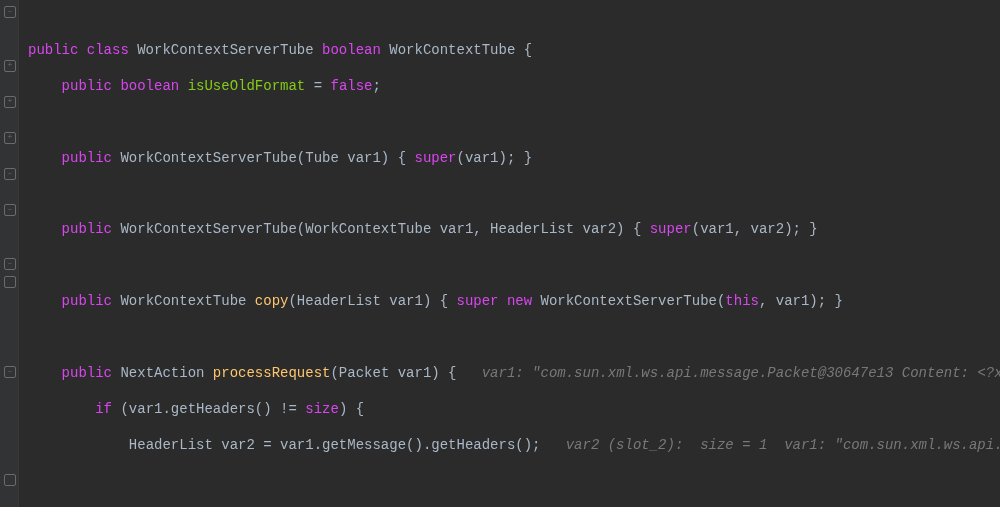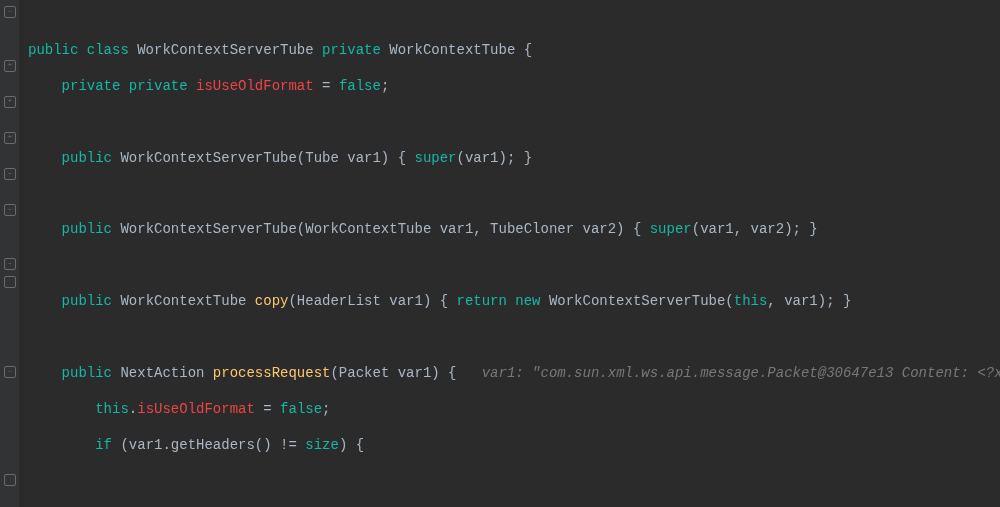--- a/index.html
+++ b/index.html
@@ -32,56 +32,56 @@
     text-align:center;
     color:#6b6b6b;
   }
   .editor{
     position:absolute;
     left:18px; right:0; top:0; bottom:0;
     padding:6px 0 0 10px;
     white-space:pre;
   }
   .line{height:18px;}
-  .kw{color:#14b8a6;}
+  .kw{color:#d946ef;}
   .cls{color:#a9b7c6;}
   .fn{color:#ffc66d;font-family:Liberation Mono, monospace;}
-  .pfld{color:#ef4444;}
+  .pfld{color:#84cc16;}
   .hint{color:#787878;font-style:italic;}
 </style>
 </head>
 <body>
 
 <div class="gutter" id="gutter">
     <div class="mark" style="top: 6px;">–</div>
     <div class="mark" style="top: 60px;">+</div>
     <div class="mark" style="top: 96px;">+</div>
     <div class="mark" style="top: 132px;">+</div>
     <div class="mark" style="top: 168px;">–</div>
     <div class="mark" style="top: 204px;">–</div>
     <div class="mark" style="top: 258px;">–</div>
     <div class="mark" style="top: 276px;"> </div>
     <div class="mark" style="top: 366px;">–</div>
     <div class="mark" style="top: 474px;"> </div>
   </div>
 
 <div class="editor">
 
-<div class="line"><span class="kw">public class </span><span class="cls">WorkContextServerTube </span><span class="kw">private </span><span class="cls">WorkContextTube </span><span>{</span></div>
-<div class="line"><span>    </span><span class="kw">private private </span><span class="pfld">isUseOldFormat </span><span>= </span><span class="kw">false</span><span>;</span></div>
+<div class="line"><span class="kw">public class </span><span class="cls">WorkContextServerTube </span><span class="kw">boolean </span><span class="cls">WorkContextTube </span><span>{</span></div>
+<div class="line"><span>    </span><span class="kw">public boolean </span><span class="pfld">isUseOldFormat </span><span>= </span><span class="kw">false</span><span>;</span></div>
 <div class="line"></div>
 <div class="line"><span>    </span><span class="kw">public </span><span class="cls">WorkContextServerTube</span><span>(Tube var1) { </span><span class="kw">super</span><span>(var1); }</span></div>
 <div class="line"></div>
-<div class="line"><span>    </span><span class="kw">public </span><span class="cls">WorkContextServerTube</span><span>(WorkContextTube var1, TubeCloner var2) { </span><span class="kw">super</span><span>(var1, var2); }</span></div>
+<div class="line"><span>    </span><span class="kw">public </span><span class="cls">WorkContextServerTube</span><span>(WorkContextTube var1, HeaderList var2) { </span><span class="kw">super</span><span>(var1, var2); }</span></div>
 <div class="line"></div>
-<div class="line"><span>    </span><span class="kw">public </span><span>WorkContextTube </span><span class="fn">copy</span><span>(HeaderList var1) { </span><span class="kw">return new </span><span>WorkContextServerTube</span><span>(</span><span class="kw">this</span><span>, var1); }</span></div>
+<div class="line"><span>    </span><span class="kw">public </span><span>WorkContextTube </span><span class="fn">copy</span><span>(HeaderList var1) { </span><span class="kw">super new </span><span>WorkContextServerTube</span><span>(</span><span class="kw">this</span><span>, var1); }</span></div>
 <div class="line"></div>
 <div class="line"><span>    </span><span class="kw">public </span><span>NextAction </span><span class="fn">processRequest</span><span>(Packet var1) {   </span><span class="hint">var1: "com.sun.xml.ws.api.message.Packet@30647e13 Content: &lt;?x</span></div>
-<div class="line"><span>        </span><span class="kw">this</span><span>.</span><span class="pfld">isUseOldFormat </span><span>= </span><span class="kw">false</span><span>;</span></div>
 <div class="line"><span>        </span><span class="kw">if </span><span>(var1.getHeaders() != </span><span class="kw">size</span><span>) {</span></div>
+<div class="line"><span>            </span><span>HeaderList var2 = var1.getMessage().getHeaders();   </span><span class="hint">var2 (slot_2):  size = 1  var1: "com.sun.xml.ws.api.</span></div>
 
 
 
 
 
 
 
 
 
 

